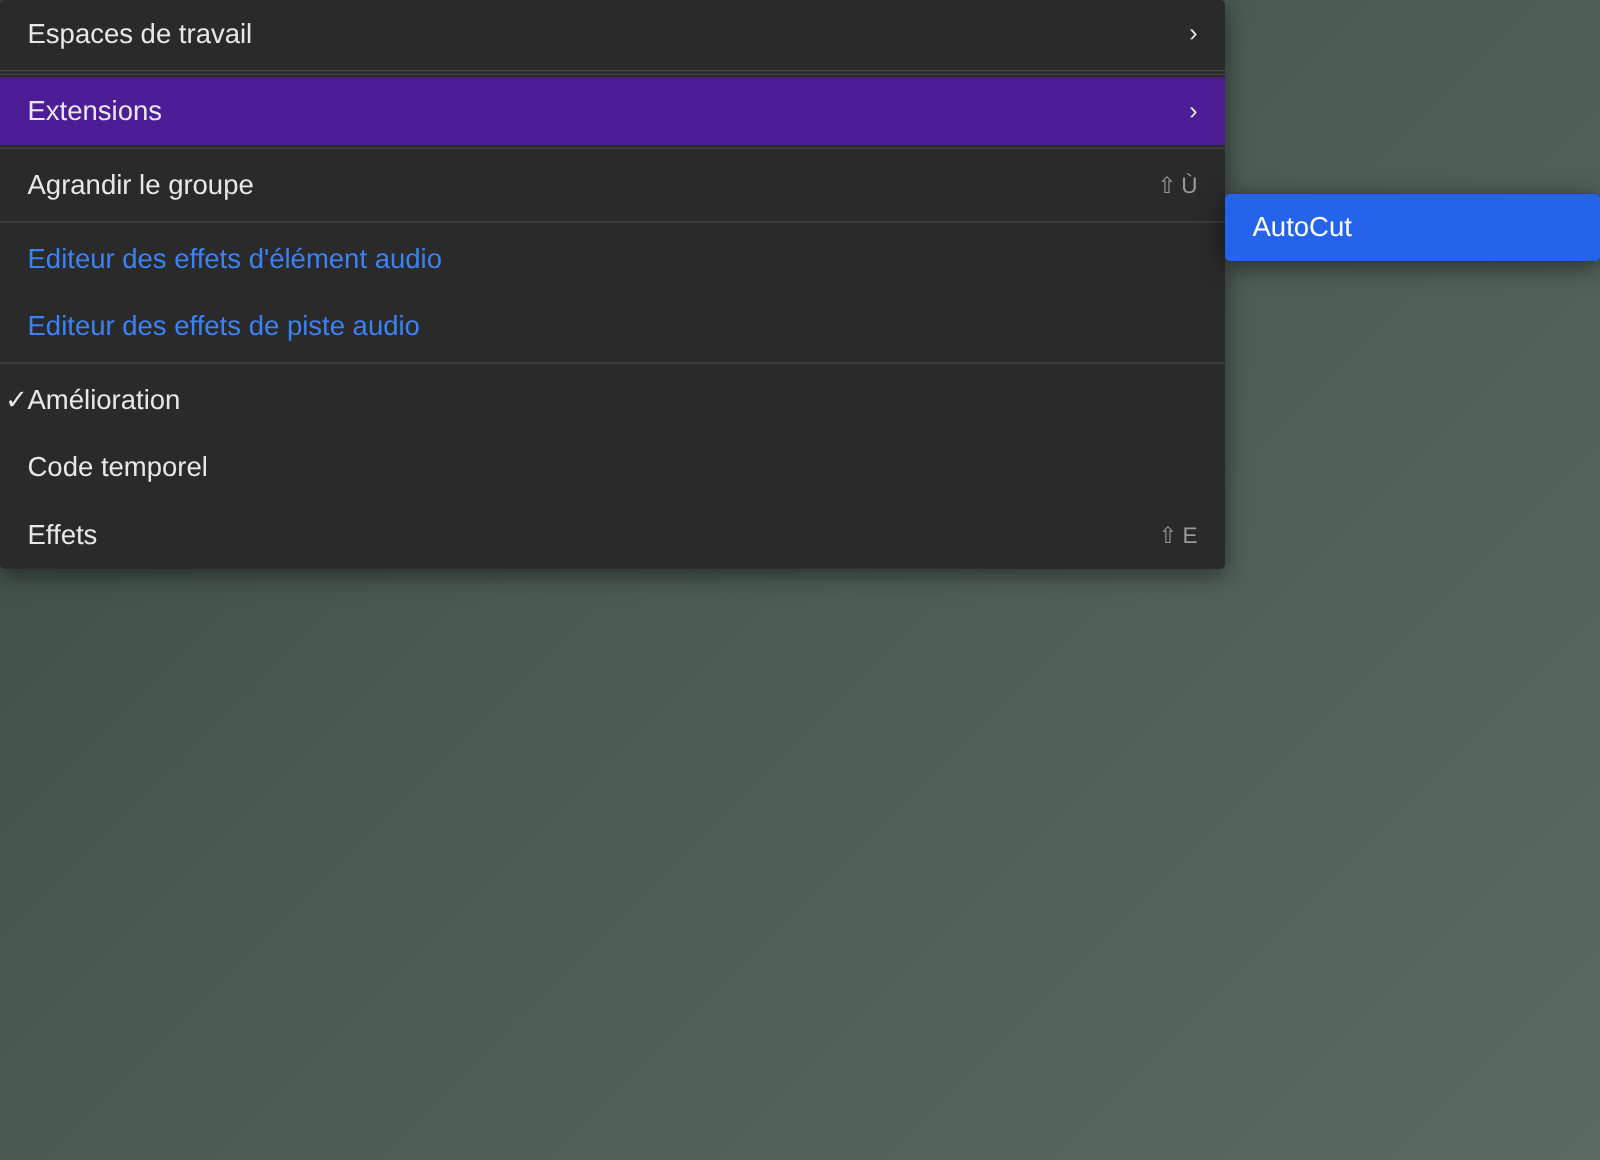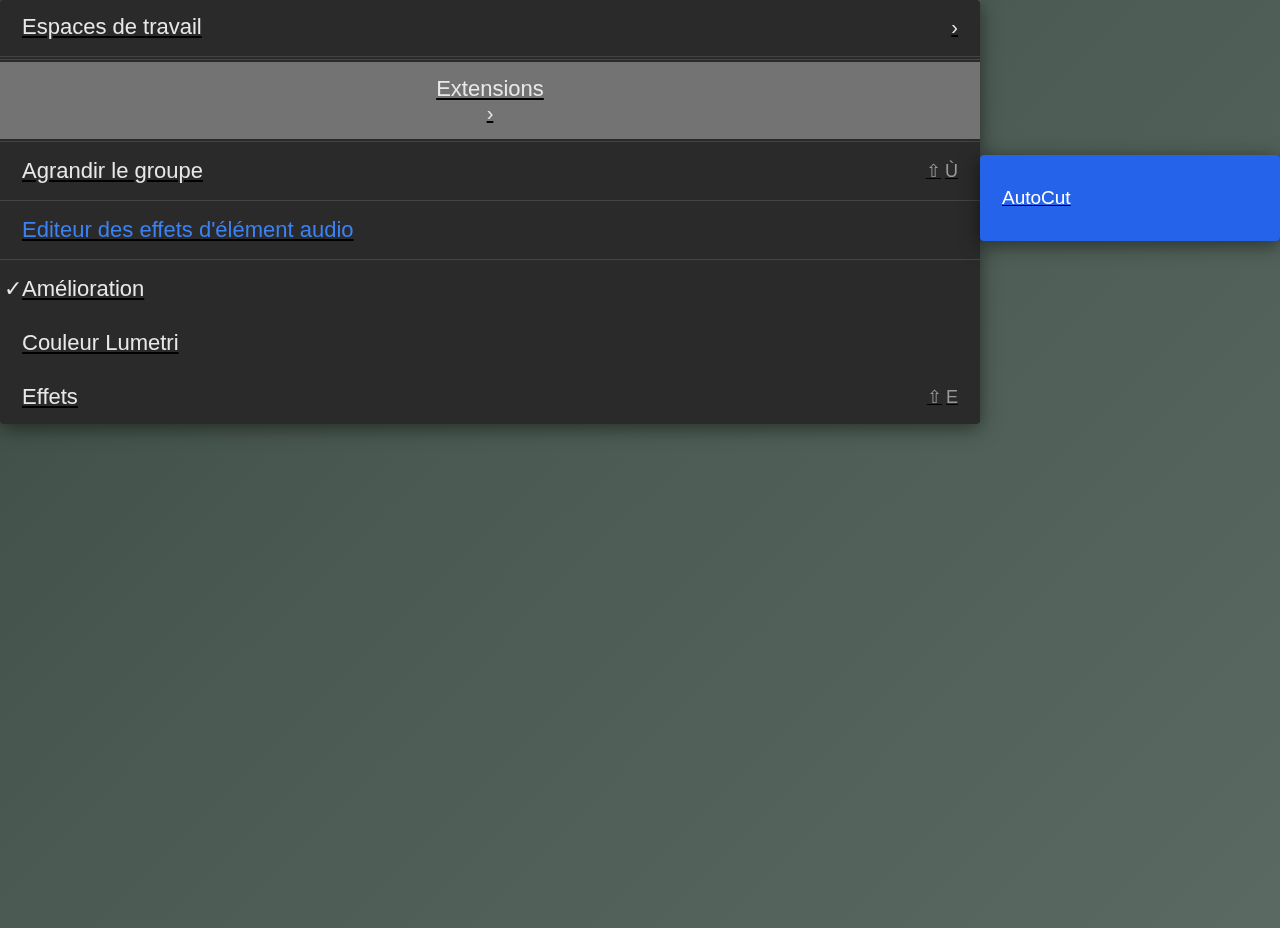--- a/index.html
+++ b/index.html
@@ -23,21 +23,20 @@
       background: linear-gradient(135deg, #3a4a42 0%, #4a5a52 40%, #5a6a62 100%);
     }
 
     .menu-container {
       position: absolute;
       top: 0;
       left: 0;
       display: flex;
       flex-direction: row;
       align-items: flex-start;
-      text-decoration: underline;
     }
 
     .main-menu {
       background-color: #2a2a2a;
       width: 980px;
       border-radius: 4px;
       overflow: hidden;
       box-shadow: 0 4px 20px rgba(0,0,0,0.5);
     }
 
@@ -47,22 +46,21 @@
       justify-content: space-between;
       padding: 14px 22px;
       color: #e8e8e8;
       font-size: 22px;
       font-weight: 400;
       cursor: pointer;
       position: relative;
     }
 
     .menu-item.highlighted {
-      background-color: #737373;
-      flex-direction: column;
+      background-color: #4c1d95;
     }
 
     .menu-item.disabled {
       color: #3b82f6;
       cursor: default;
     }
 
     .menu-item .shortcut {
       color: #999999;
       font-size: 18px;
@@ -99,23 +97,23 @@
       width: 300px;
       border-radius: 4px;
       overflow: hidden;
       box-shadow: 0 4px 20px rgba(0,0,0,0.5);
       margin-top: 155px;
     }
 
     .submenu-item {
       display: flex;
       align-items: flex-start;
-      padding: 32px 22px;
+      padding: 14px 22px;
       color: #e8e8e8;
-      font-size: 19px;
+      font-size: 22px;
       font-weight: 400;
       cursor: pointer;
     }
 
     .submenu-item.active {
       background-color: #2563eb;
       color: #ffffff;
     }
   </style>
 </head>
@@ -150,34 +148,37 @@
         <span>Ù</span>
       </span>
     </div>
 
     <div class="divider"></div>
 
     <div class="menu-item disabled">
       <span>Editeur des effets d'élément audio</span>
     </div>
 
+    <div class="menu-item disabled">
+      <span>Editeur des effets de piste audio</span>
+    </div>
 
     <div class="divider"></div>
 
 
     <div class="menu-item has-check" style="padding-left: 22px;">
       <span class="checkmark">✓</span>
       <span>Amélioration</span>
     </div>
 
 
+    <div class="menu-item">
+      <span>Code temporel</span>
+    </div>
 
-    <div class="menu-item">
-      <span>Couleur Lumetri</span>
-    </div>
 
 
     <div class="menu-item">
       <span>Effets</span>
       <span class="shortcut">
         <span>⇧</span>
         <span>E</span>
       </span>
     </div>
 

